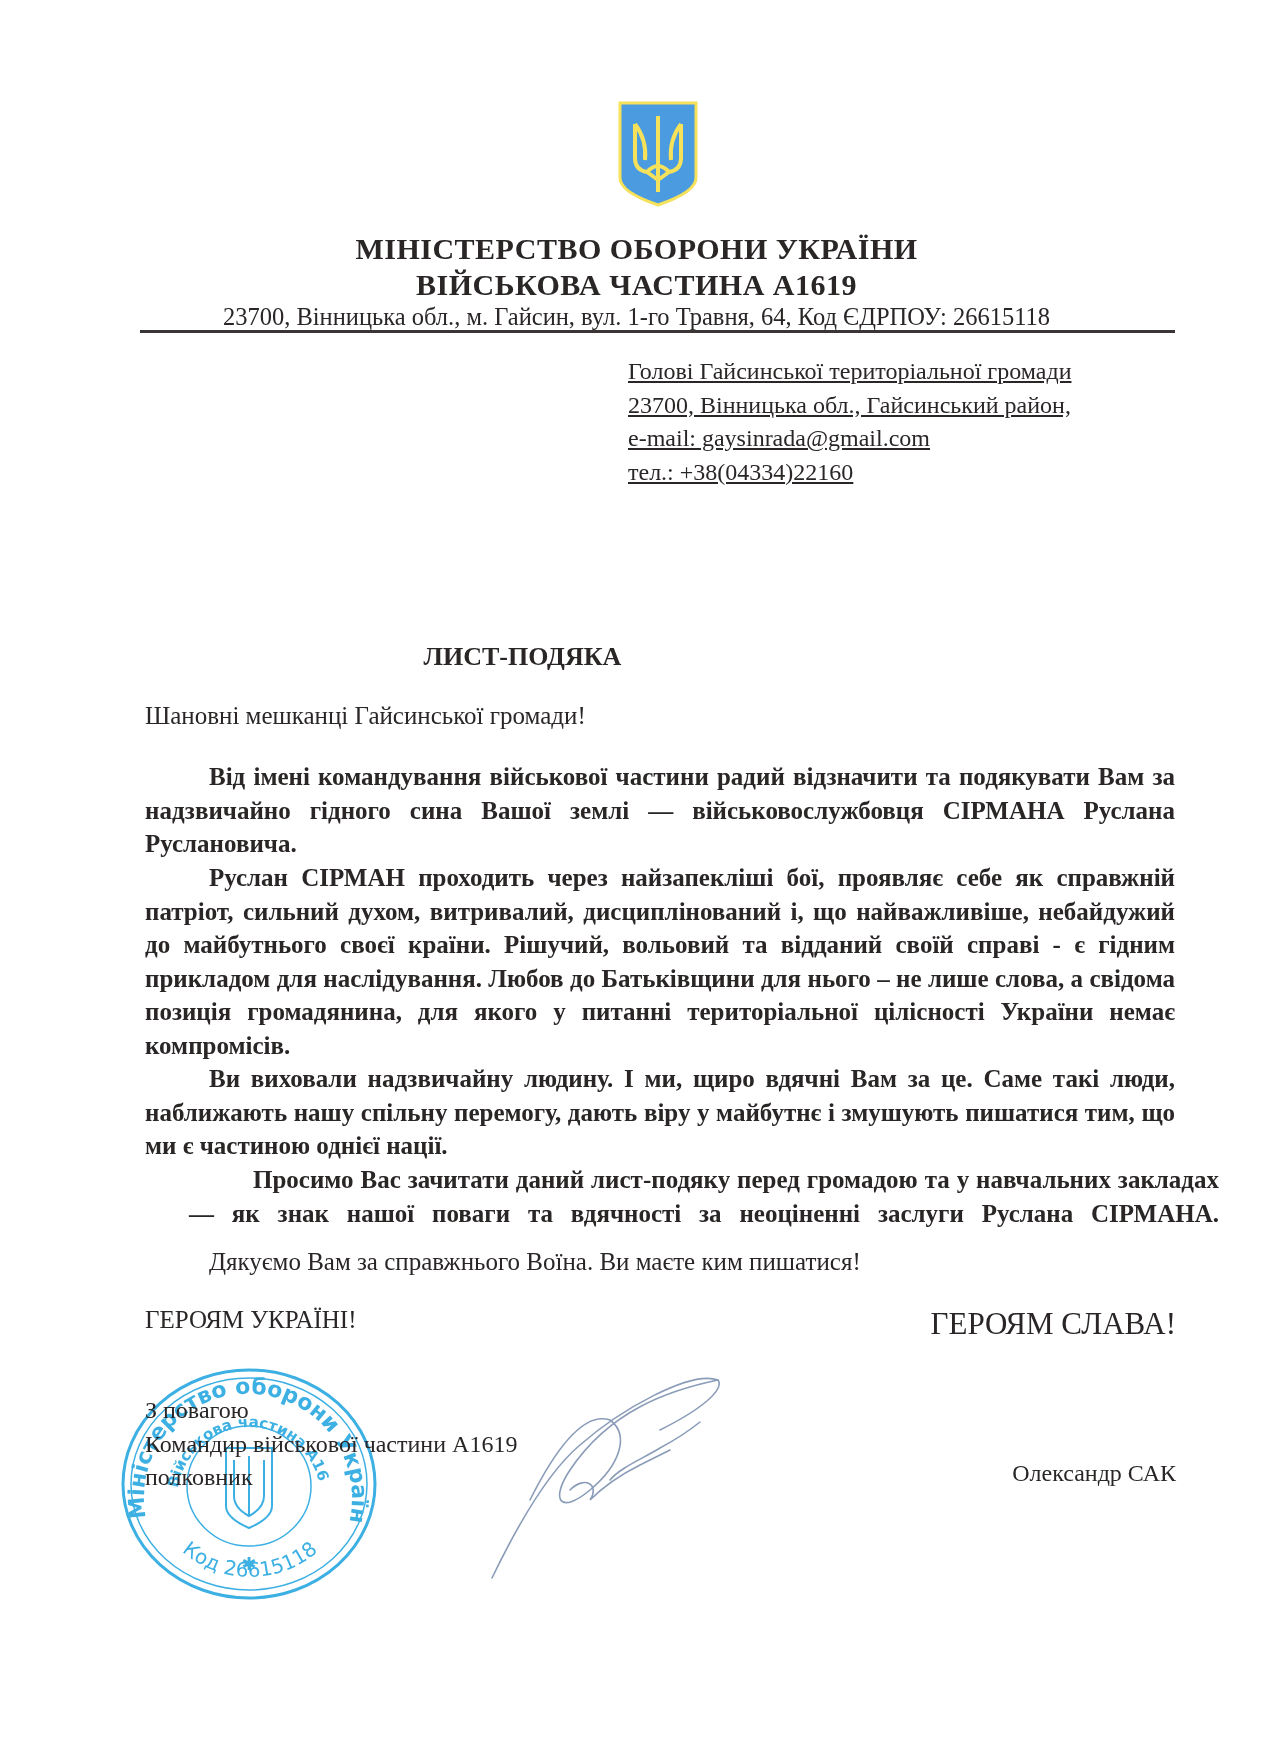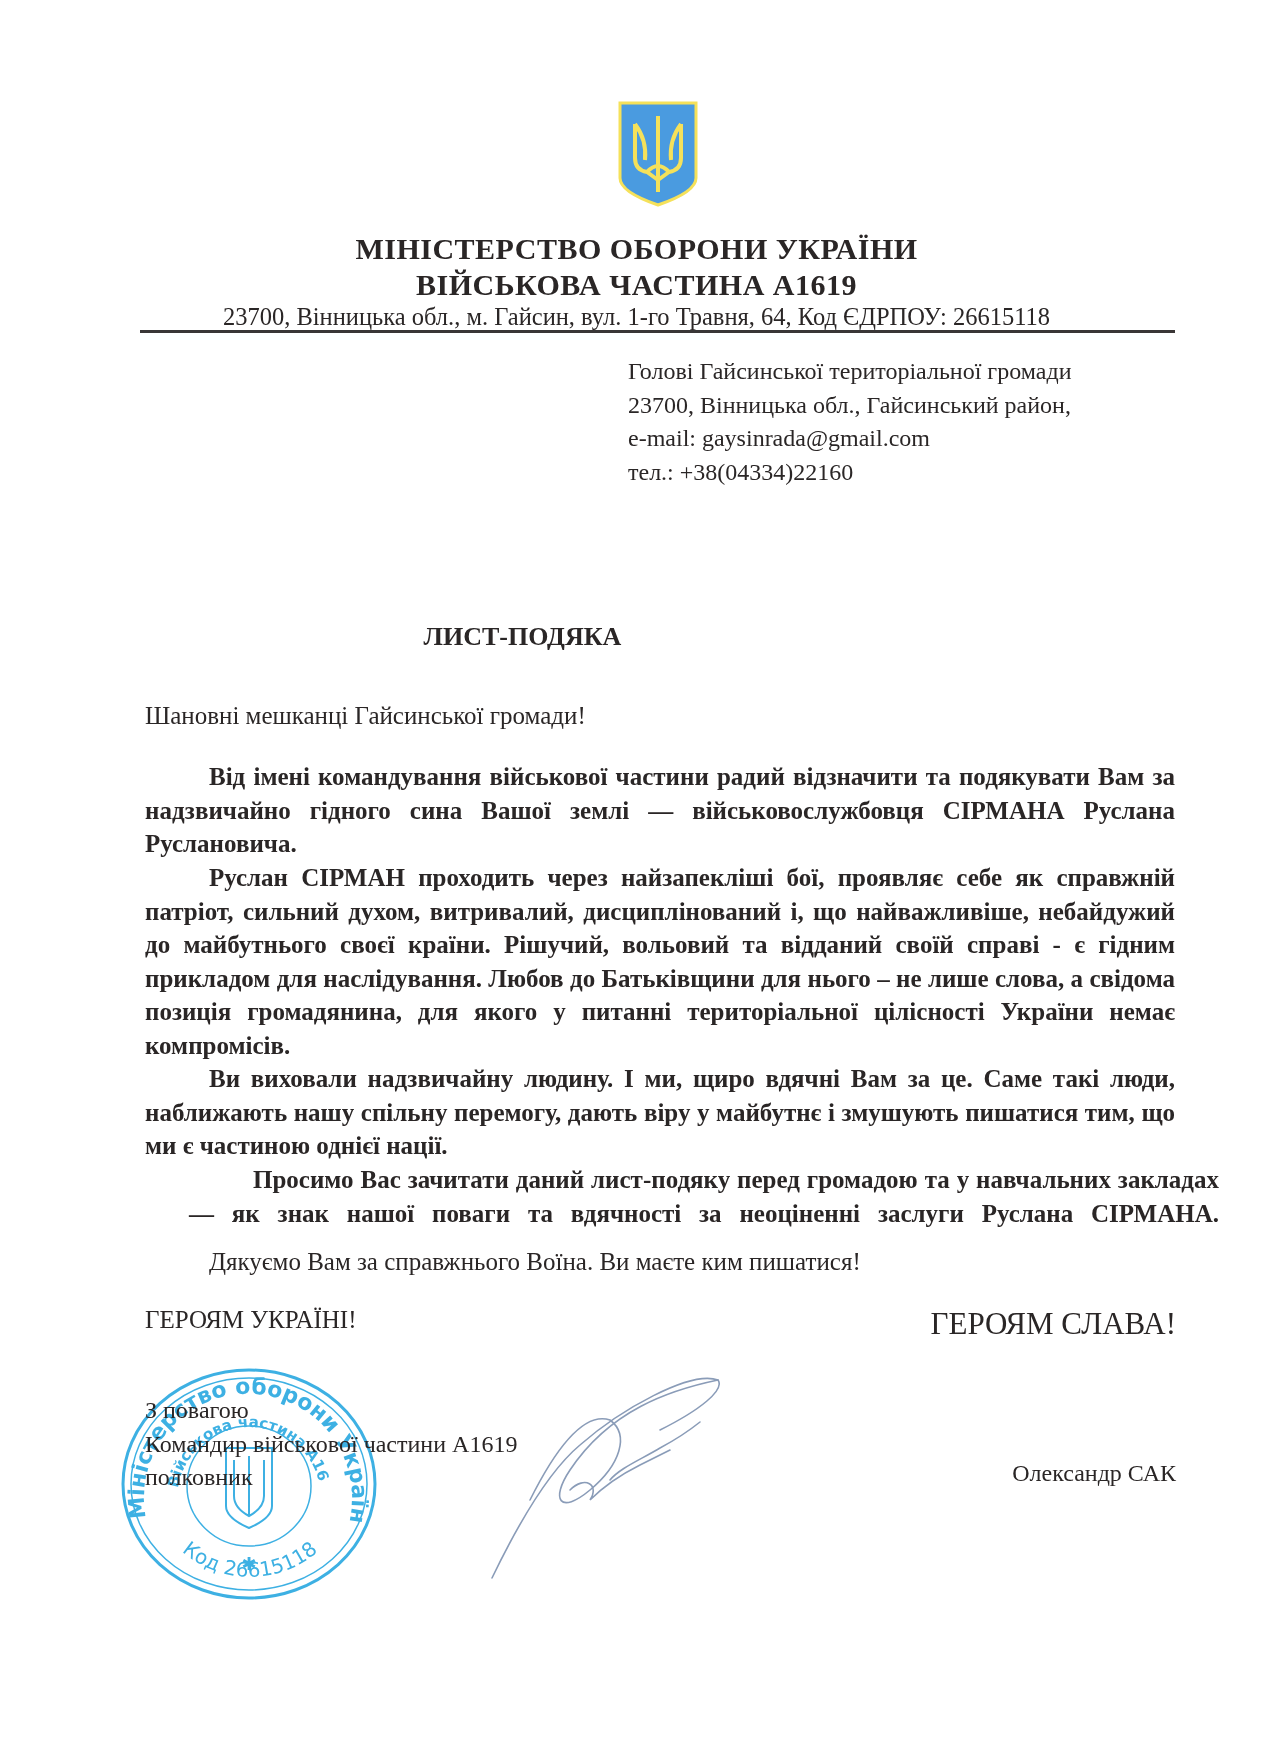--- a/index.html
+++ b/index.html
@@ -6,22 +6,22 @@
   body { width: 1273px; height: 1753px; position: relative; overflow: hidden;
          font-family: "Liberation Serif", "DejaVu Serif", serif; color: #2a2626; }
   .abs { position: absolute; }
   .emblem { left: 617px; top: 100px; width: 82px; height: 108px; }
   .hdr { left: 0; width: 1273px; text-align: center; font-weight: bold; letter-spacing: 0.5px; }
   .h1 { top: 232px; font-size: 30px; }
   .h2 { top: 268px; font-size: 30px; }
   .addr { top: 303px; left: 0; width: 1273px; text-align: center; font-size: 24.5px; }
   .rule { left: 140px; top: 330px; width: 1035px; height: 3px; background: #3a3636; }
   .recipient { left: 628px; top: 355px; font-size: 24px; line-height: 33.5px; }
-  .recipient div { white-space: nowrap; }
-  .title { top: 622px; left: 0; width: 1045px; text-align: center; font-weight: bold; font-size: 26px; }
+  .recipient div { white-space: nowrap; text-decoration: underline; }
+  .title { top: 642px; left: 0; width: 1045px; text-align: center; font-weight: bold; font-size: 26px; }
   .body { left: 145px; width: 1030px; font-size: 25px; line-height: 33.5px; text-align: justify; }
   .body p { margin: 0; text-indent: 64px; font-weight: bold; }
   .greeting { top: 702px; left: 145px; font-size: 25px; }
   .p1 { top: 760px; }
   .p2 { top: 861px; }
   .p3 { top: 1062px; }
   .p4 { top: 1163px; margin-left: 44px; }
   .thanks { top: 1248px; left: 209px; font-size: 25px; }
   .slava { top: 1306px; left: 145px; font-size: 25px; }
   .heroyam { top: 1306px; right: 97px; font-size: 31px; }

